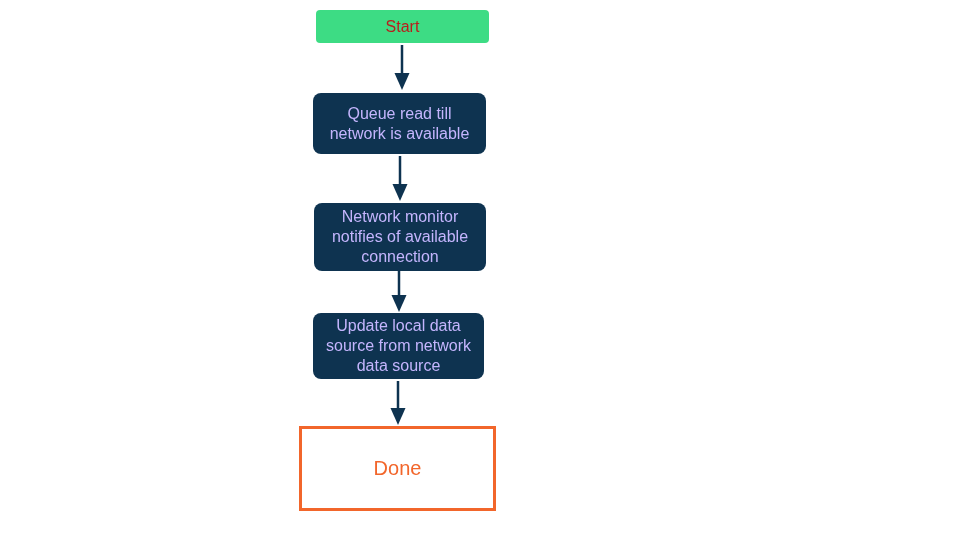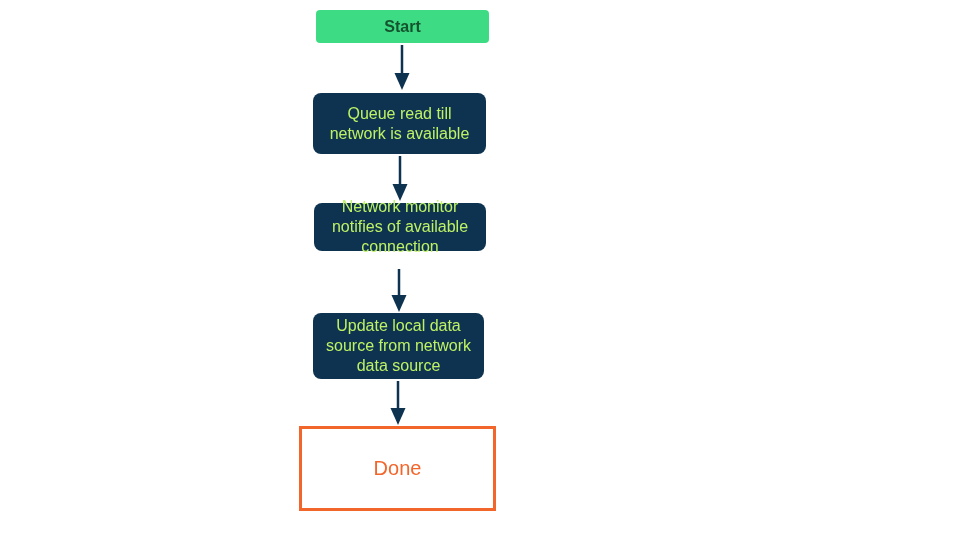--- a/index.html
+++ b/index.html
@@ -29,41 +29,40 @@
     align-items: center;
     justify-content: center;
     text-align: center;
     white-space: pre-line;
     line-height: 1.25;
   }
 
   
   .node-start {
     background: #3ddc84;
-    color: #14532d;
+    color: #b91c1c;
     border-radius: 4px;
     font-size: 16px;
     left: 316px;
     top: 10px;
     width: 173px;
     height: 33px;
-    font-weight: bold;
   }
 
   
   .node-process {
     background: #0e3350;
-    color: #bef264;
+    color: #c4b5fd;
     border-radius: 8px;
     font-size: 16px;
     padding: 0 10px;
   }
 
   .node-p1 { left: 313px; top: 93px;  width: 173px; height: 61px; }
-  .node-p2 { left: 314px; top: 203px; width: 172px; height: 48px; }
+  .node-p2 { left: 314px; top: 203px; width: 172px; height: 68px; }
   .node-p3 { left: 313px; top: 313px; width: 171px; height: 66px; }
 
   
   .node-done {
     background: #ffffff;
     border: 3px solid #f2662b;
     color: #f2662b;
     border-radius: 0;
     font-size: 20px;
     left: 299px;

